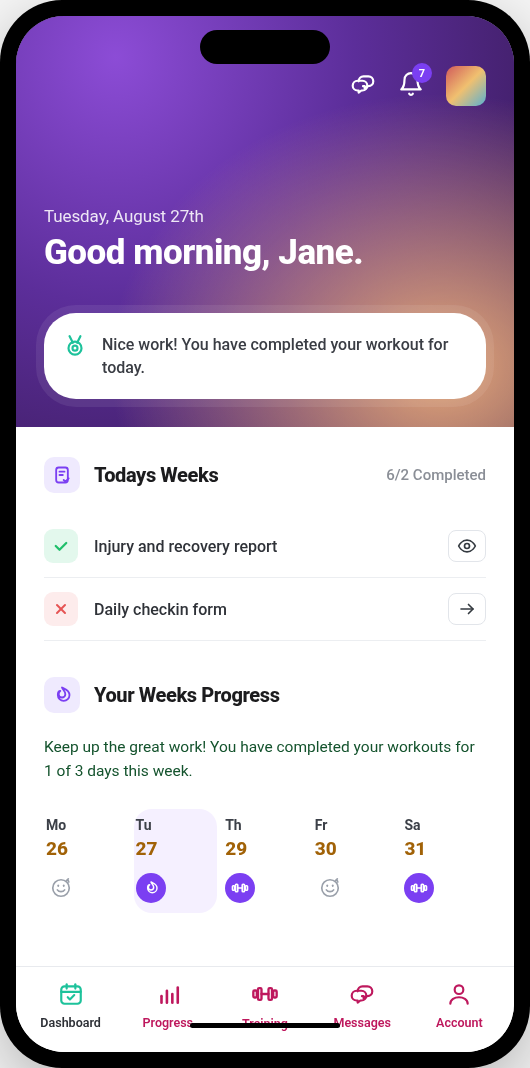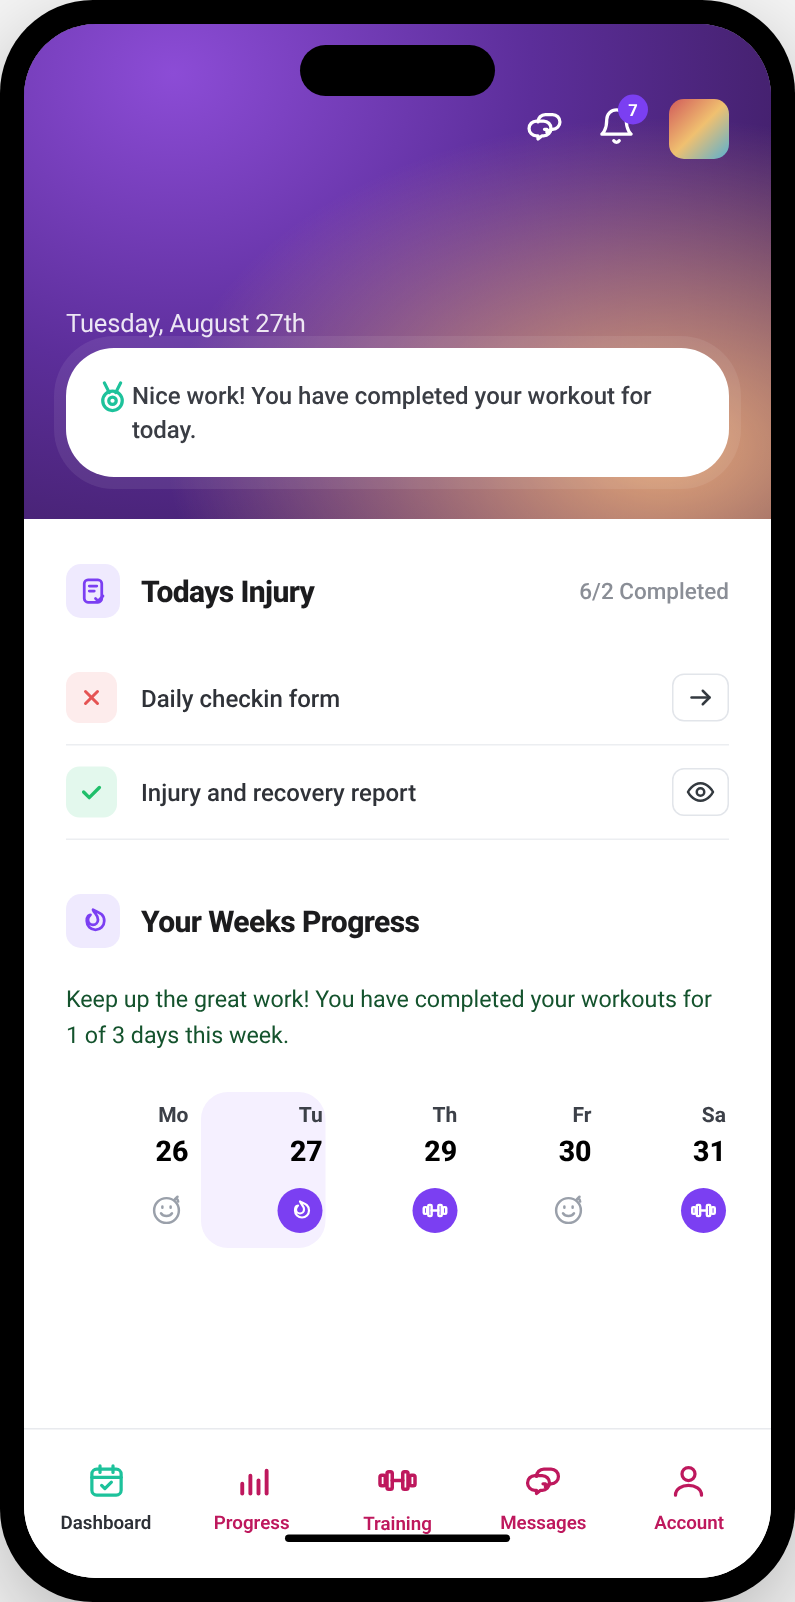--- a/index.html
+++ b/index.html
@@ -84,20 +84,21 @@
     font-size: 35px;
     font-weight: 800;
     letter-spacing: -0.5px;
     margin-bottom: 40px;
   }
   .banner {
     background: #fff;
     border-radius: 32px;
     padding: 20px 18px;
     display: flex;
+    gap: 14px;
     align-items: flex-start;
     color: #1f2023;
     box-shadow: 0 0 0 8px rgba(255,255,255,0.08);
   }
   .banner .medal {
     flex: 0 0 auto;
     color: #1dc29b;
   }
   .banner-text {
     font-size: 16px;
@@ -173,42 +174,42 @@
   }
   .week {
     display: flex;
     justify-content: space-between;
     gap: 6px;
   }
   .day {
     flex: 1;
     display: flex;
     flex-direction: column;
-    align-items: flex-end;
+    align-items: flex-start;
     gap: 4px;
     padding: 8px 2px 10px;
     border-radius: 18px;
     position: relative;
   }
   .day.selected {
     background: #f5f0ff;
   }
   .day-name { font-size: 14px; font-weight: 700; color: #3c4048; }
-  .day-num { font-size: 19px; font-weight: 800; color: #000000; margin-bottom: 9px; }
+  .day-num { font-size: 19px; font-weight: 800; color: #a16207; margin-bottom: 9px; }
   .day-icon {
     width: 30px; height: 30px;
     border-radius: 50%;
     display: flex; align-items: center; justify-content: center;
     color: #9aa0aa;
   }
   .day-icon.solid { background: #7b3ff2; color: #fff; }
   
   .tabbar {
     flex: 0 0 auto;
-    height: 100px;
+    height: 86px;
     border-top: 1px solid #e8eaee;
     display: flex;
     padding: 8px 6px 16px;
     background: #fff;
   }
   .tab {
     flex: 1;
     display: flex;
     flex-direction: column;
     align-items: center;
@@ -246,20 +247,21 @@
           <svg width="26" height="26" viewBox="0 0 24 24" fill="none" stroke="currentColor" stroke-width="2" stroke-linecap="round" stroke-linejoin="round">
             <path d="M6 8a6 6 0 0 1 12 0c0 7 3 9 3 9H3s3-2 3-9"></path>
             <path d="M10.3 21a1.94 1.94 0 0 0 3.4 0"></path>
           </svg>
           <div class="badge">7</div>
         </div>
         <div class="avatar"></div>
       </div>
 
       <div class="date">Tuesday, August 27th</div>
+      <div class="greeting">Good morning, Jane.</div>
 
       <div class="banner">
         <div class="medal">
           <svg width="26" height="26" viewBox="0 0 24 24" fill="none" stroke="currentColor" stroke-width="2" stroke-linecap="round" stroke-linejoin="round">
             <path d="M7 3 L10 9"></path>
               <path d="M17 3 L14 9"></path>
             <circle cx="12" cy="14" r="6"></circle>
             <circle cx="12" cy="14" r="2.3"></circle>
           </svg>
         </div>
@@ -271,52 +273,52 @@
 
       <div class="section-head">
         <div class="section-icon">
           <svg width="20" height="20" viewBox="0 0 24 24" fill="none" stroke="currentColor" stroke-width="2.2" stroke-linecap="round" stroke-linejoin="round">
             <rect x="5" y="3" width="14" height="18" rx="3"></rect>
             <path d="M9 8h6"></path>
               <path d="M9 12h4"></path>
             <path d="M14 18l2 2 4-4"></path>
           </svg>
         </div>
-        <div class="section-title">Todays Injury</div>
+        <div class="section-title">Todays Weeks</div>
         <div class="section-meta">6/2 Completed</div>
       </div>
 
       <div>
+        <div class="task">
+          <div class="task-status done">
+            <svg width="18" height="18" viewBox="0 0 24 24" fill="none" stroke="currentColor" stroke-width="3" stroke-linecap="round" stroke-linejoin="round">
+                <polyline points="5 12 10 17 19 8"></polyline>
+              </svg>
+          </div>
+          <div class="task-label">Injury and recovery report</div>
+          <div class="task-action">
+            <svg width="20" height="20" viewBox="0 0 24 24" fill="none" stroke="currentColor" stroke-width="2" stroke-linecap="round" stroke-linejoin="round">
+              <path d="M2 12s3.5-7 10-7 10 7 10 7-3.5 7-10 7-10-7-10-7z"></path>
+                <circle cx="12" cy="12" r="3"></circle>
+            </svg>
+          </div>
+        </div>
         <div class="task">
           <div class="task-status pending">
             <svg width="16" height="16" viewBox="0 0 24 24" fill="none" stroke="currentColor" stroke-width="3" stroke-linecap="round" stroke-linejoin="round">
                 <line x1="6" y1="6" x2="18" y2="18"></line>
                 <line x1="18" y1="6" x2="6" y2="18"></line>
               </svg>
           </div>
           <div class="task-label">Daily checkin form</div>
           <div class="task-action">
             <svg width="18" height="18" viewBox="0 0 24 24" fill="none" stroke="currentColor" stroke-width="2.2" stroke-linecap="round" stroke-linejoin="round">
                 <line x1="4" y1="12" x2="20" y2="12"></line>
                 <polyline points="14 6 20 12 14 18"></polyline>
               </svg>
-          </div>
-        </div>
-        <div class="task">
-          <div class="task-status done">
-            <svg width="18" height="18" viewBox="0 0 24 24" fill="none" stroke="currentColor" stroke-width="3" stroke-linecap="round" stroke-linejoin="round">
-                <polyline points="5 12 10 17 19 8"></polyline>
-              </svg>
-          </div>
-          <div class="task-label">Injury and recovery report</div>
-          <div class="task-action">
-            <svg width="20" height="20" viewBox="0 0 24 24" fill="none" stroke="currentColor" stroke-width="2" stroke-linecap="round" stroke-linejoin="round">
-              <path d="M2 12s3.5-7 10-7 10 7 10 7-3.5 7-10 7-10-7-10-7z"></path>
-                <circle cx="12" cy="12" r="3"></circle>
-            </svg>
           </div>
         </div>
       </div>
 
       <div class="section2">
         <div class="section-head">
           <div class="section-icon">
             <svg width="20" height="20" viewBox="0 0 24 24" fill="none" stroke="currentColor" stroke-width="2.2" stroke-linecap="round" stroke-linejoin="round">
               <path d="M12 3c1 3 4 4 4 8a4 4 0 0 1-8 0c0-2 1-3 2-4-1 0-3 1-3 5a7 7 0 1 0 14 0c0-6-5-7-9-9z"></path>
             </svg>

